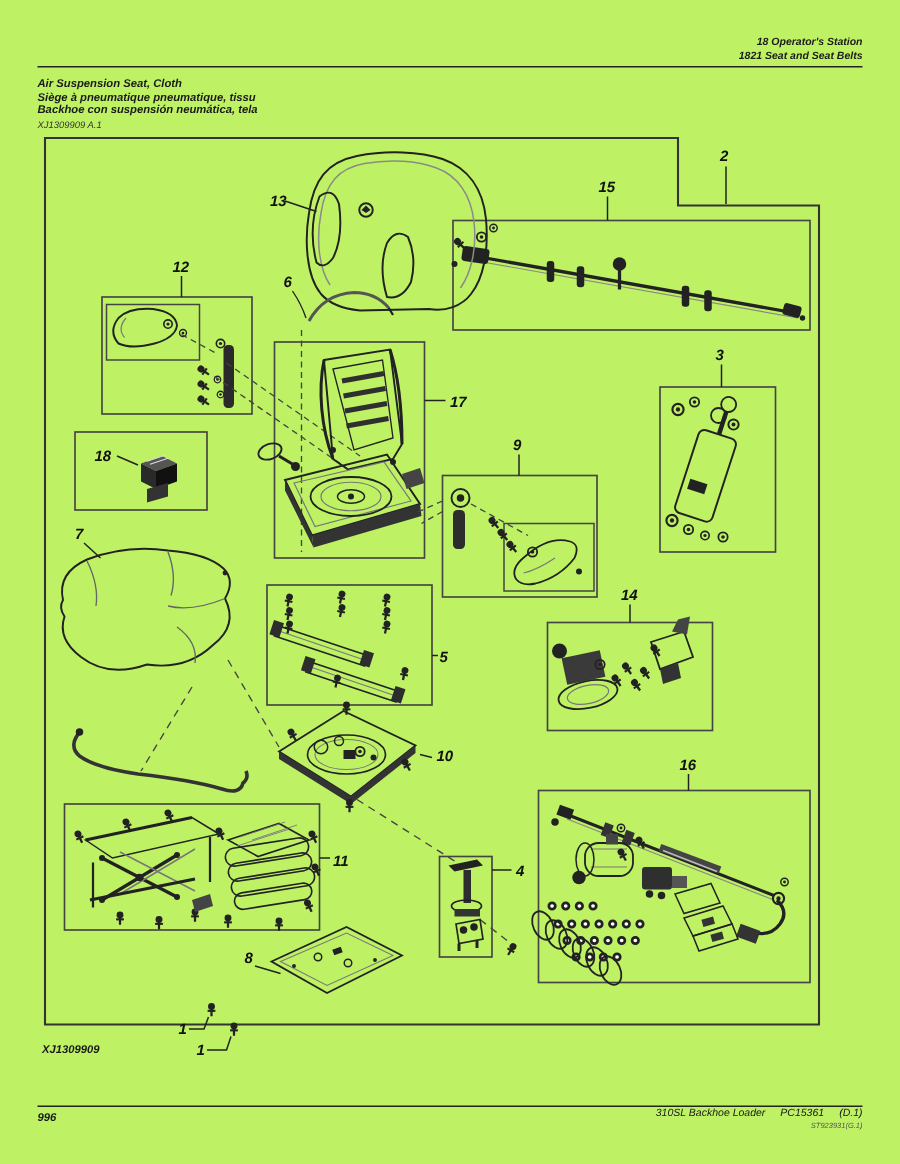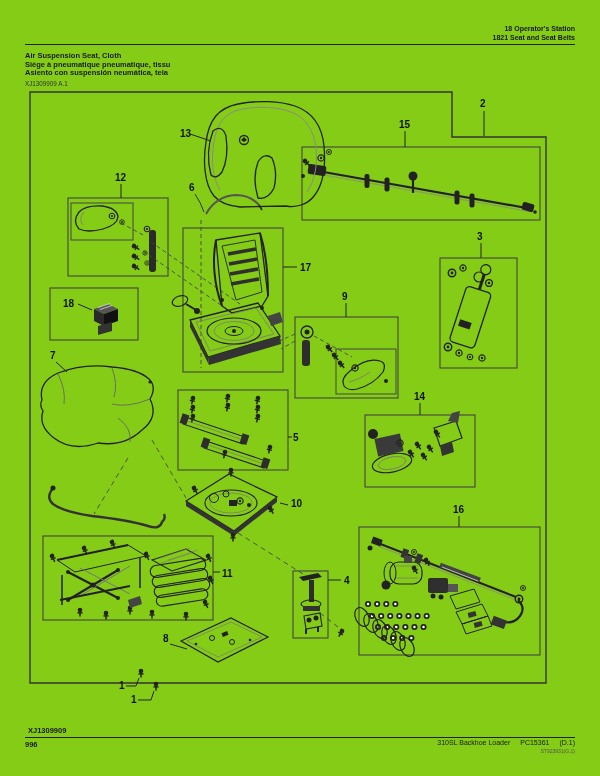--- a/index.html
+++ b/index.html
@@ -1,44 +1,44 @@
 <!DOCTYPE html>
 <html><head>
 <meta charset="utf-8">
 <style>
   html,body{margin:0;padding:0;background:#fff;}
-  .page{position:relative;width:600px;height:776px;background:#84cc16;overflow:hidden;
-        font-family:"Liberation Sans",sans-serif;color:#1a1a1a;}
+  .page{position:relative;width:600px;height:776px;background:#bef264;overflow:hidden;
+        font-family:"Liberation Sans",sans-serif;color:#1a1a1a;font-style:italic;}
   .abs{position:absolute;}
   .hdr{right:25px;text-align:right;font-weight:bold;font-size:7px;line-height:9px;}
   .rule{left:25px;width:550px;height:0;border-top:1.6px solid #222;}
   .title{left:25px;top:52px;font-weight:bold;font-size:7.5px;line-height:8.5px;}
   .figref{left:25px;top:80px;font-size:6.3px;color:#333;}
-  .figid{left:28px;top:726px;font-weight:bold;font-size:7.5px;}
+  .figid{left:28px;top:695px;font-weight:bold;font-size:7.5px;}
   .ftr-page{left:25px;top:740px;font-weight:bold;font-size:7.5px;}
   .ftr-right{right:25px;top:739px;font-size:7px;text-align:right;}
   .ftr-mark{right:25px;top:748px;font-size:5px;color:#555;text-align:right;}
   .ftr-right span{margin-left:10px;}
   svg text{font-family:"Liberation Sans",sans-serif;font-weight:bold;font-size:10px;fill:#111;}
 </style>
 </head>
 <body>
 
 <div class="page">
 
   <div class="abs hdr" style="top:24px;">
     <div>18 Operator's Station</div>
     <div>1821 Seat and Seat Belts</div>
   </div>
   <div class="abs rule" style="top:44px;"></div>
 
   <div class="abs title">
     <div>Air Suspension Seat, Cloth</div>
     <div>Siège à pneumatique pneumatique, tissu</div>
-    <div>Asiento con suspensión neumática, tela</div>
+    <div>Backhoe con suspensión neumática, tela</div>
   </div>
   <div class="abs figref">XJ1309909 A.1</div>
 
   <svg class="abs" style="left:0;top:0;" width="600" height="776" viewBox="0 0 600 776">
     <defs>
       <g id="bolt">
         <line x1="0" y1="0" x2="0" y2="6.5" stroke="#222" stroke-width="1.5"></line>
         <rect x="-2.6" y="2.2" width="5.2" height="1.4" fill="#222"></rect>
         <circle cx="0" cy="0" r="2.3" fill="#222"></circle>
       </g>

